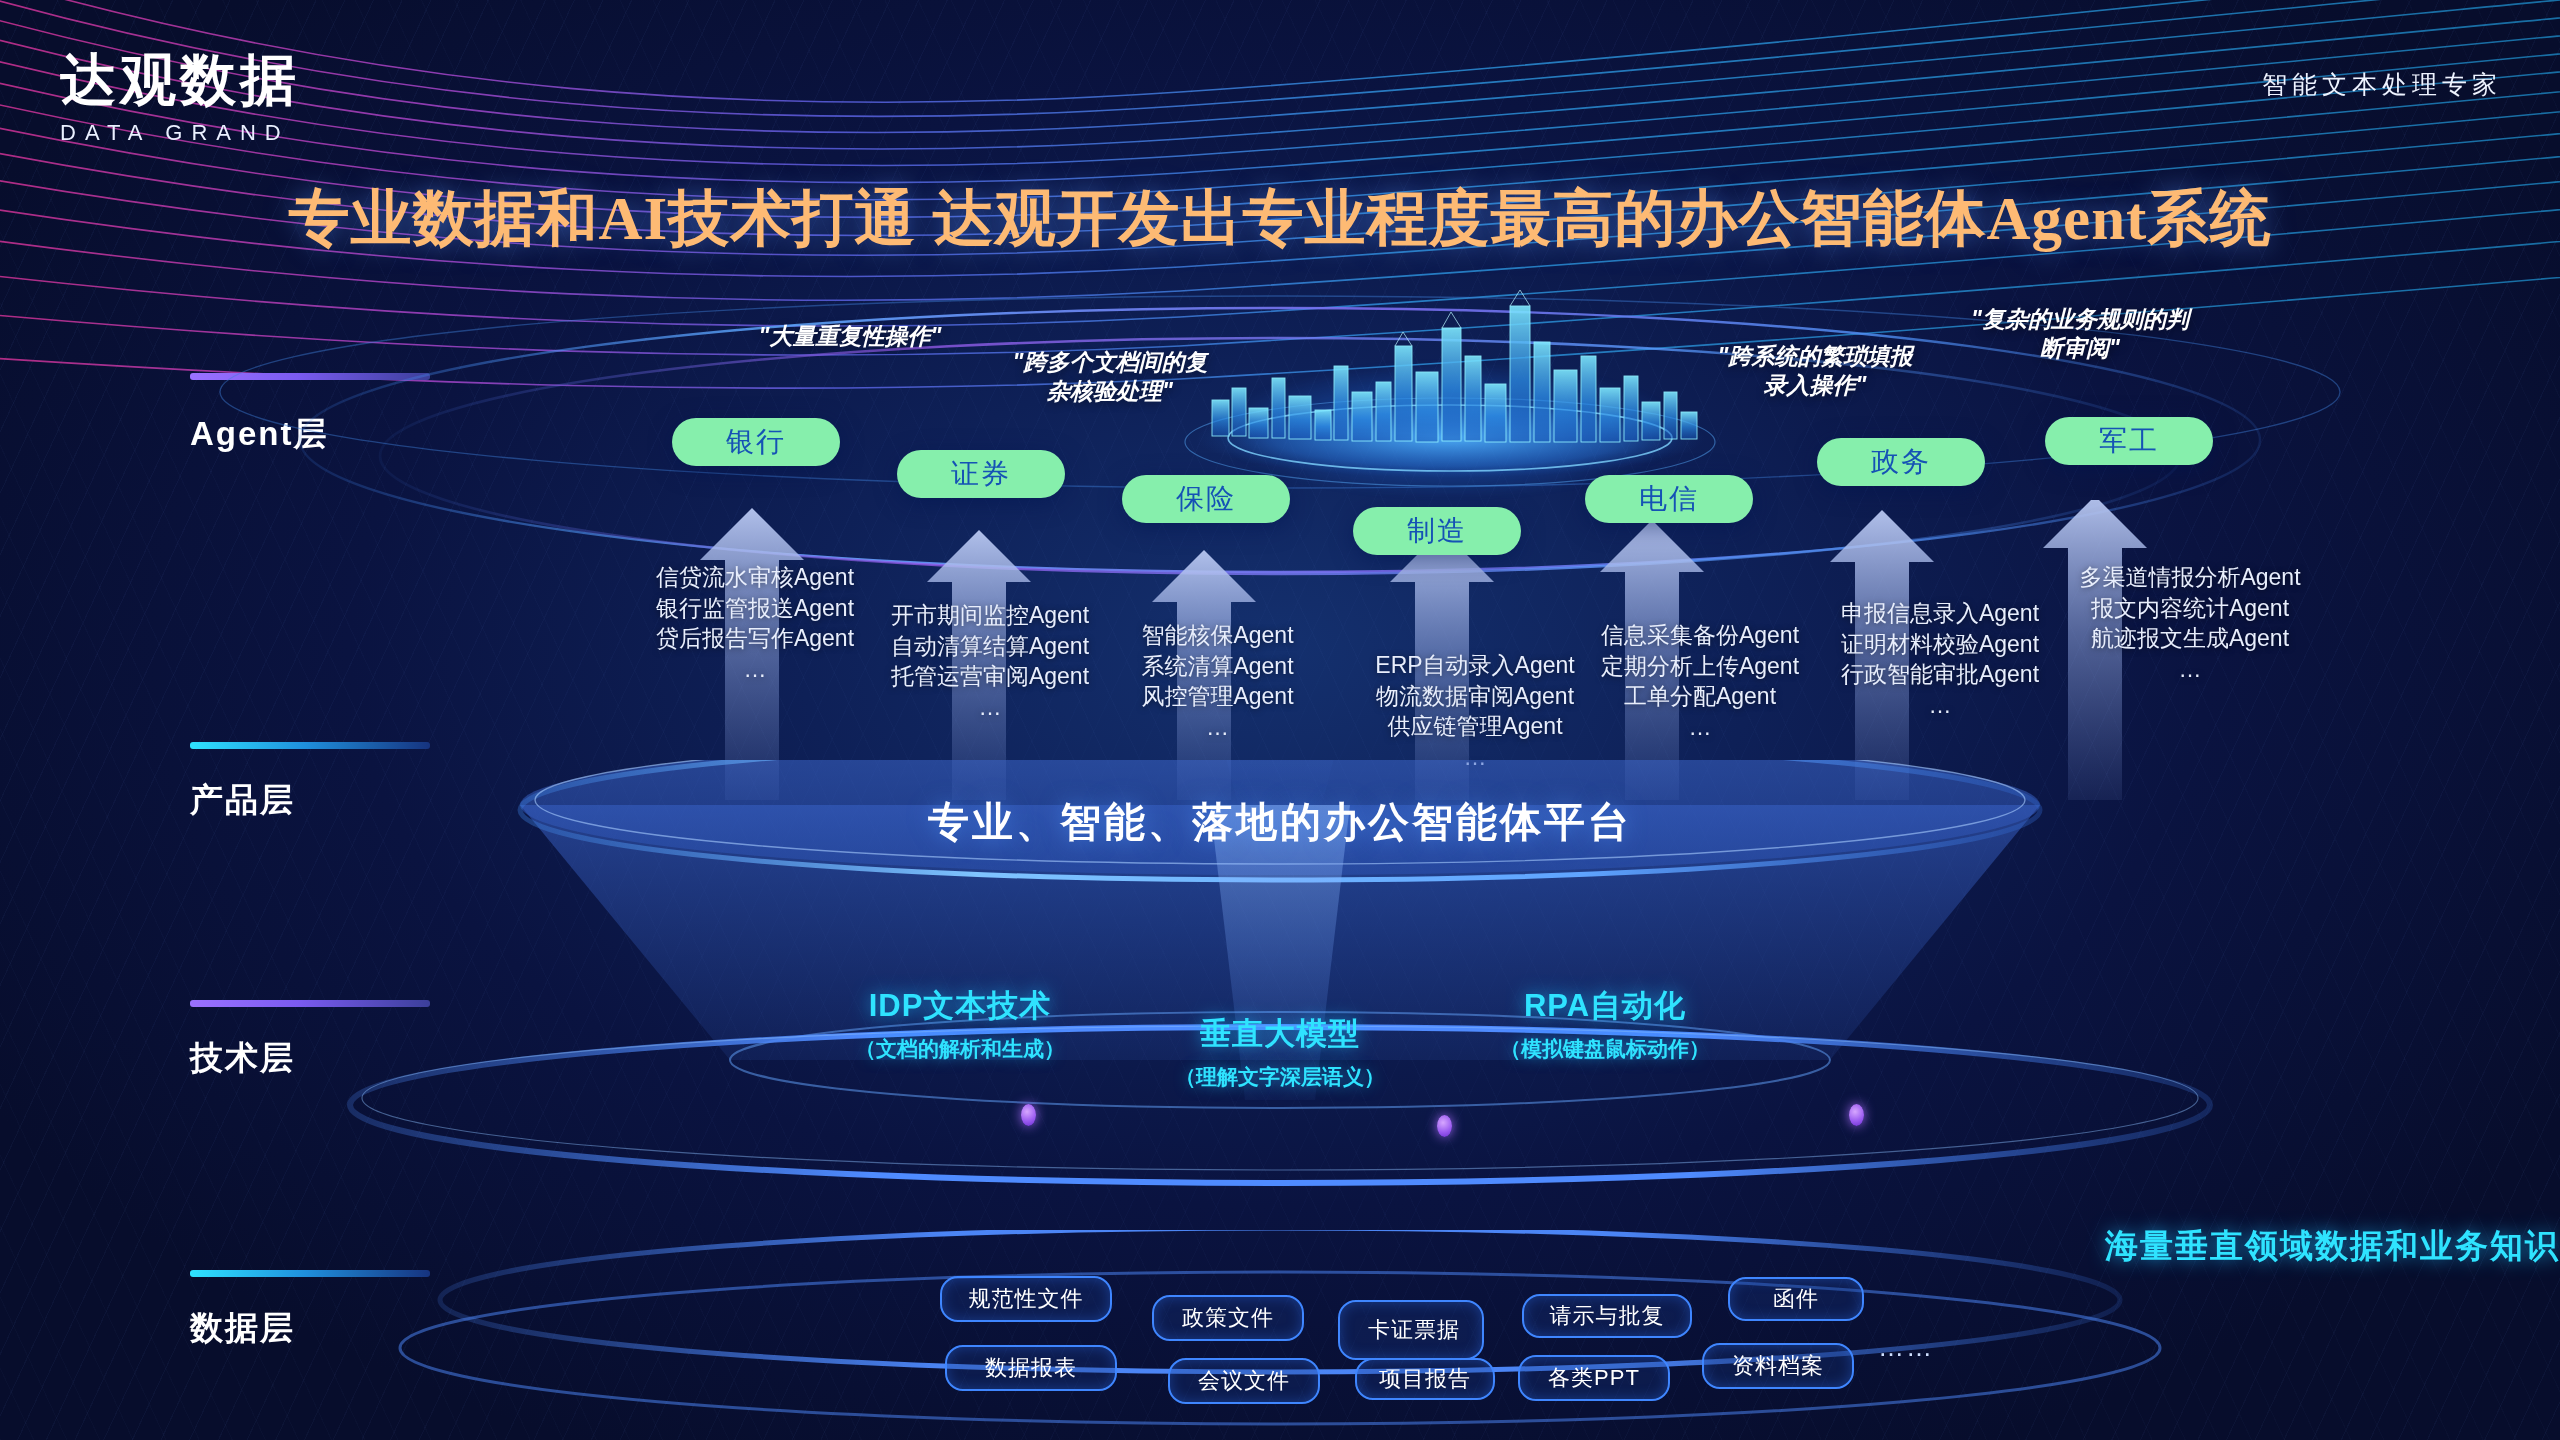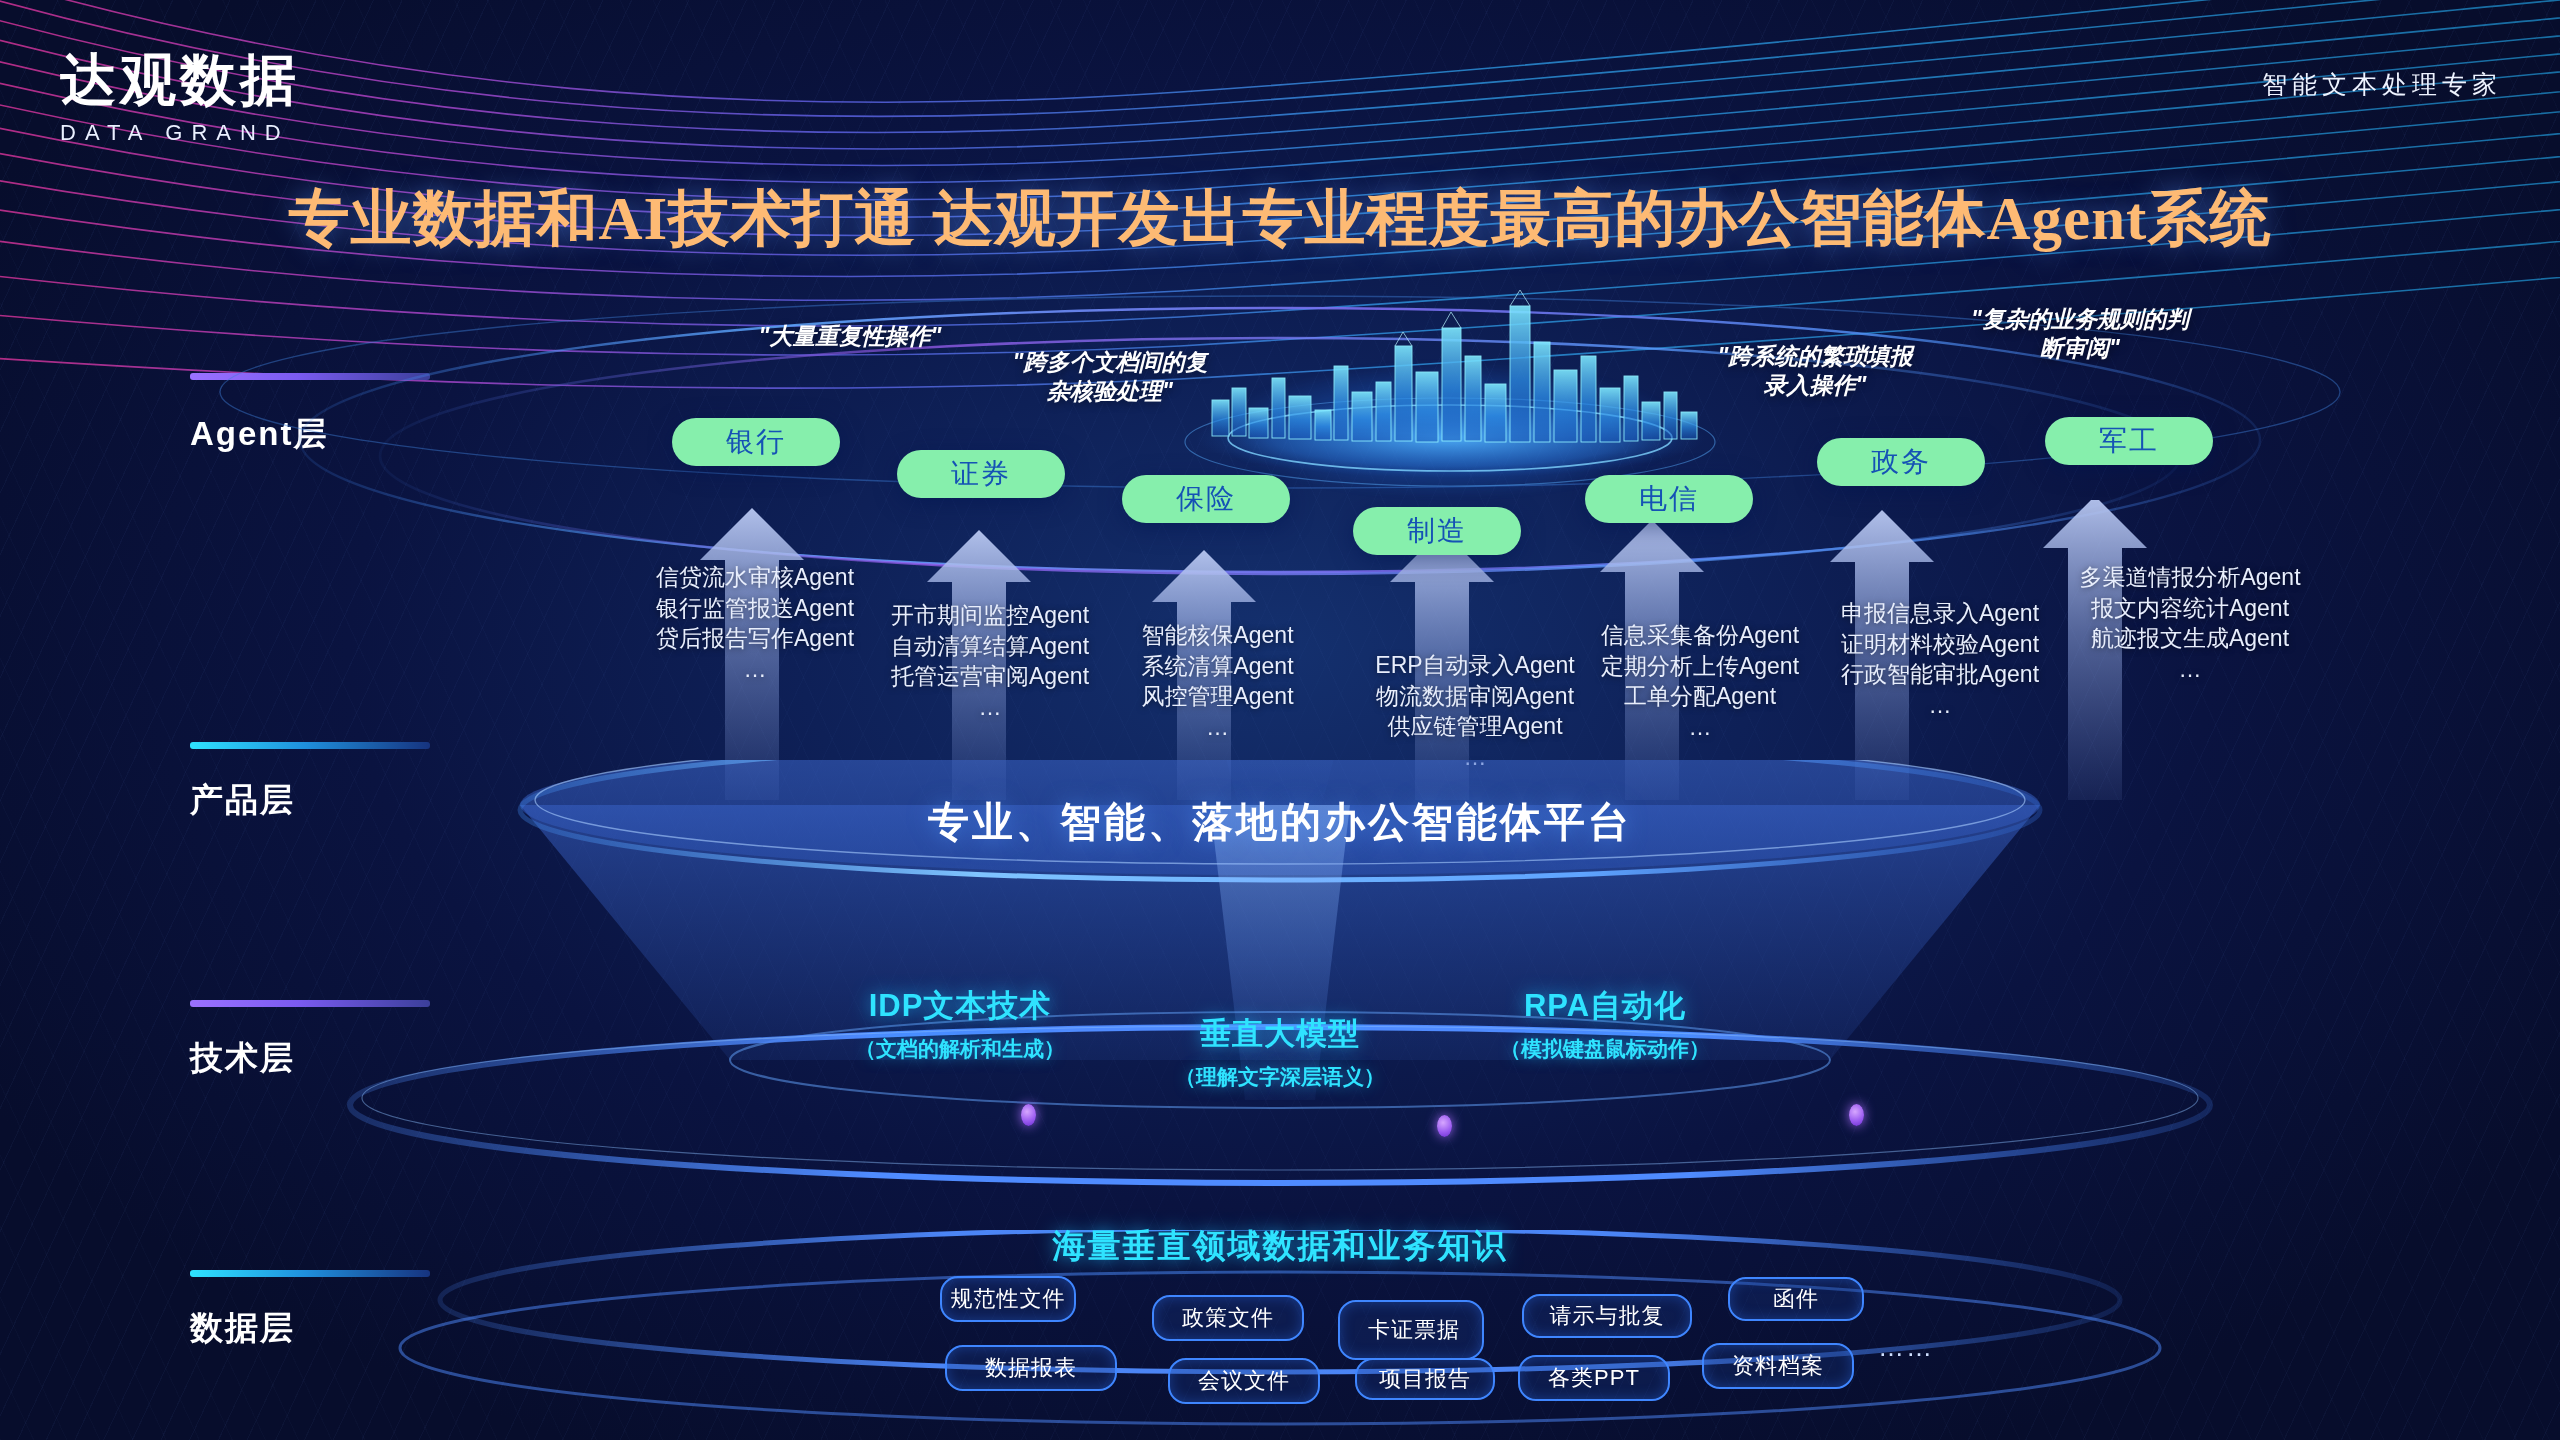--- a/index.html
+++ b/index.html
@@ -99,21 +99,21 @@
   .tech-name{ font-size:31px; font-weight:700; color:#2fe3ff; letter-spacing:1px; text-shadow:0 0 18px rgba(30,190,255,.75); white-space:nowrap; }
   .tech-sub{ margin-top:8px; font-size:21px; font-weight:700; color:#2fe3ff; letter-spacing:0px; text-shadow:0 0 14px rgba(30,190,255,.6); white-space:nowrap; }
   .tech-dot{
     position:absolute; width:15px; height:22px; border-radius:50%;
     background:radial-gradient(circle at 40% 35%, #d6a6ff 0%, #9b5cf0 55%, #6a2fd0 100%);
     box-shadow:0 0 12px rgba(170,110,255,.9);
   }
 
   
   .data-title{
-    position:absolute; left:0; right:0; top:1224px; text-align:center;
+    position:absolute; left:0; right:0; top:1224px; text-align:right;
     font-size:33px; font-weight:700; color:#2fe3ff; letter-spacing:2px;
     text-shadow:0 0 18px rgba(30,190,255,.7);
   }
   .tag{
     position:absolute; border:2px solid #3f86ff; border-radius:18px;
     display:flex; align-items:center; justify-content:center;
     font-size:22px; color:#ffffff; letter-spacing:1px;
     background:rgba(22,52,128,.32);
     box-shadow:0 0 14px rgba(50,120,255,.35) inset;
     white-space:nowrap;
@@ -385,21 +385,21 @@
         <stop offset="30%" stop-color="#4f8bff" stop-opacity=".95"></stop>
         <stop offset="70%" stop-color="#4f8bff" stop-opacity=".95"></stop>
         <stop offset="100%" stop-color="#2f5cb8" stop-opacity=".22"></stop>
       </linearGradient>
     </defs>
     <ellipse cx="1280" cy="70" rx="840" ry="72" fill="none" stroke="url(#dataRim)" stroke-width="5"></ellipse>
     <ellipse cx="1280" cy="118" rx="880" ry="76" fill="none" stroke="#4f8bff" stroke-width="3" opacity=".5"></ellipse>
   </svg>
   <div class="data-title">海量垂直领域数据和业务知识</div>
 
-  <div class="tag" style="left:940px;top:1276px;width:136px;height:46px;">规范性文件</div>
+  <div class="tag" style="left:940px;top:1276px;width:172px;height:46px;">规范性文件</div>
   <div class="tag" style="left:1152px;top:1295px;width:152px;height:46px;">政策文件</div>
   <div class="tag" style="left:1338px;top:1300px;width:146px;height:60px;padding-left:6px;">卡证票据</div>
   <div class="tag" style="left:1522px;top:1294px;width:170px;height:44px;">请示与批复</div>
   <div class="tag" style="left:1728px;top:1277px;width:136px;height:44px;">函件</div>
 
   <div class="tag" style="left:945px;top:1345px;width:172px;height:46px;">数据报表</div>
   <div class="tag" style="left:1168px;top:1358px;width:152px;height:46px;">会议文件</div>
   <div class="tag" style="left:1355px;top:1358px;width:140px;height:42px;">项目报告</div>
   <div class="tag" style="left:1518px;top:1355px;width:152px;height:46px;">各类PPT</div>
   <div class="tag" style="left:1702px;top:1343px;width:152px;height:46px;">资料档案</div>

